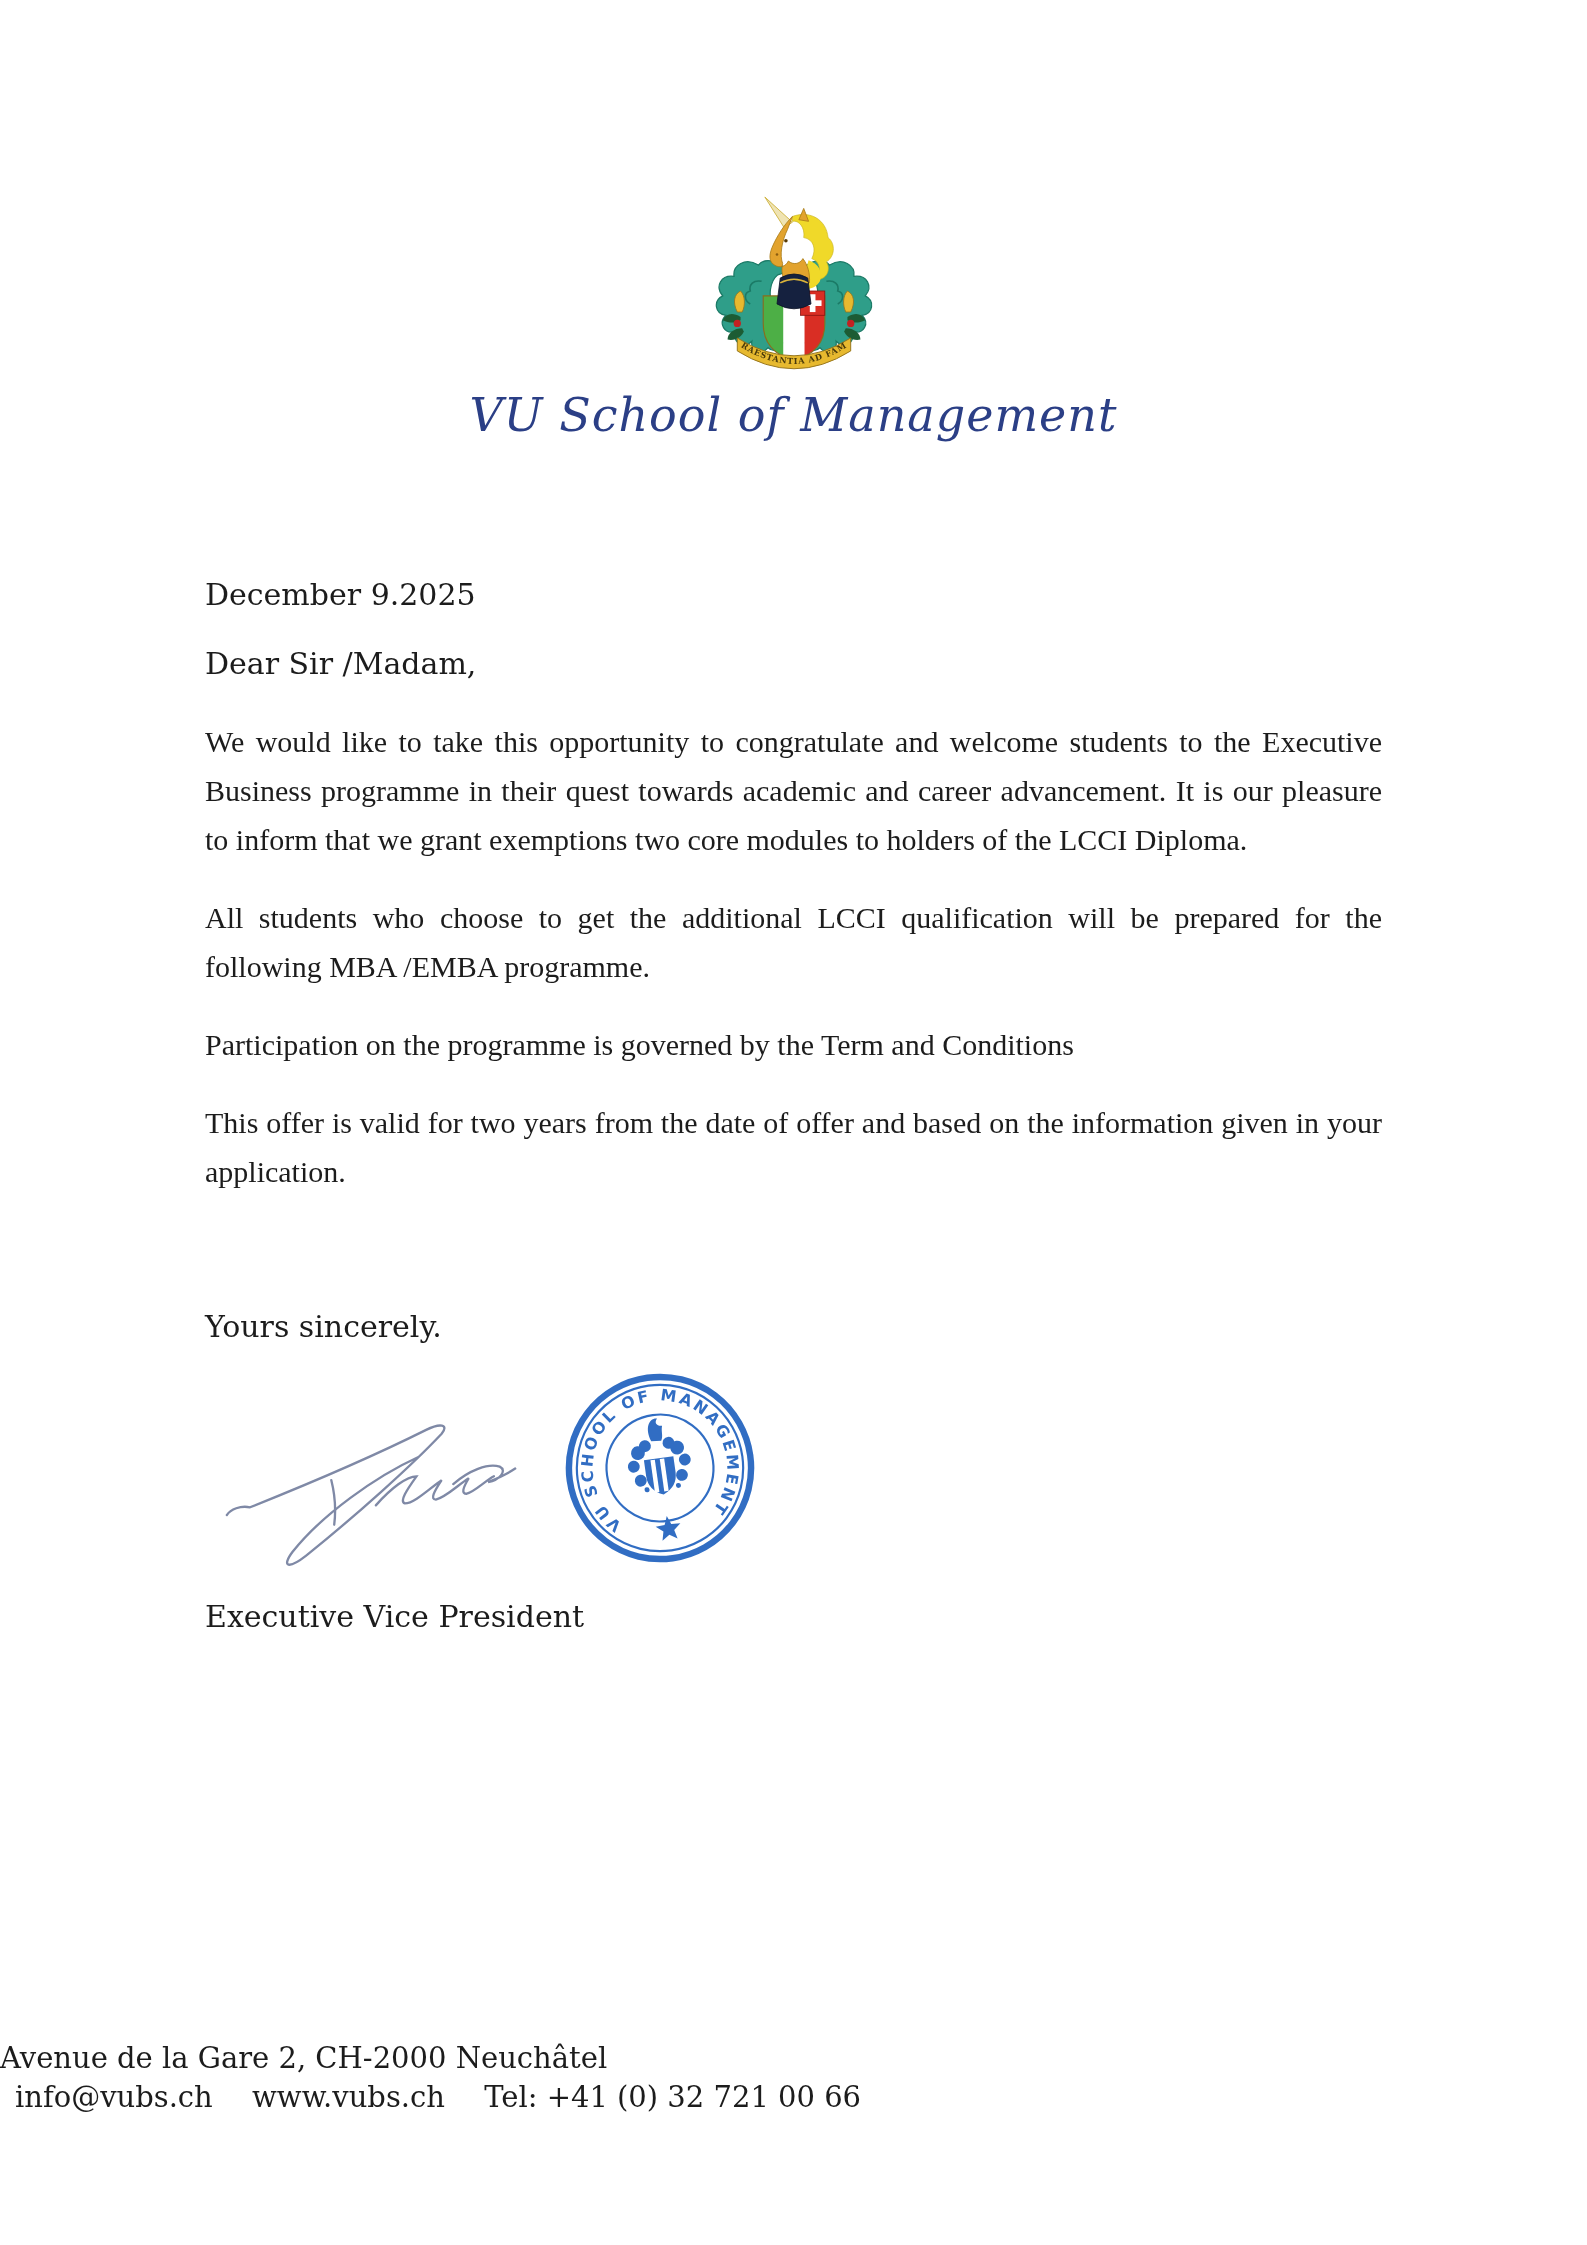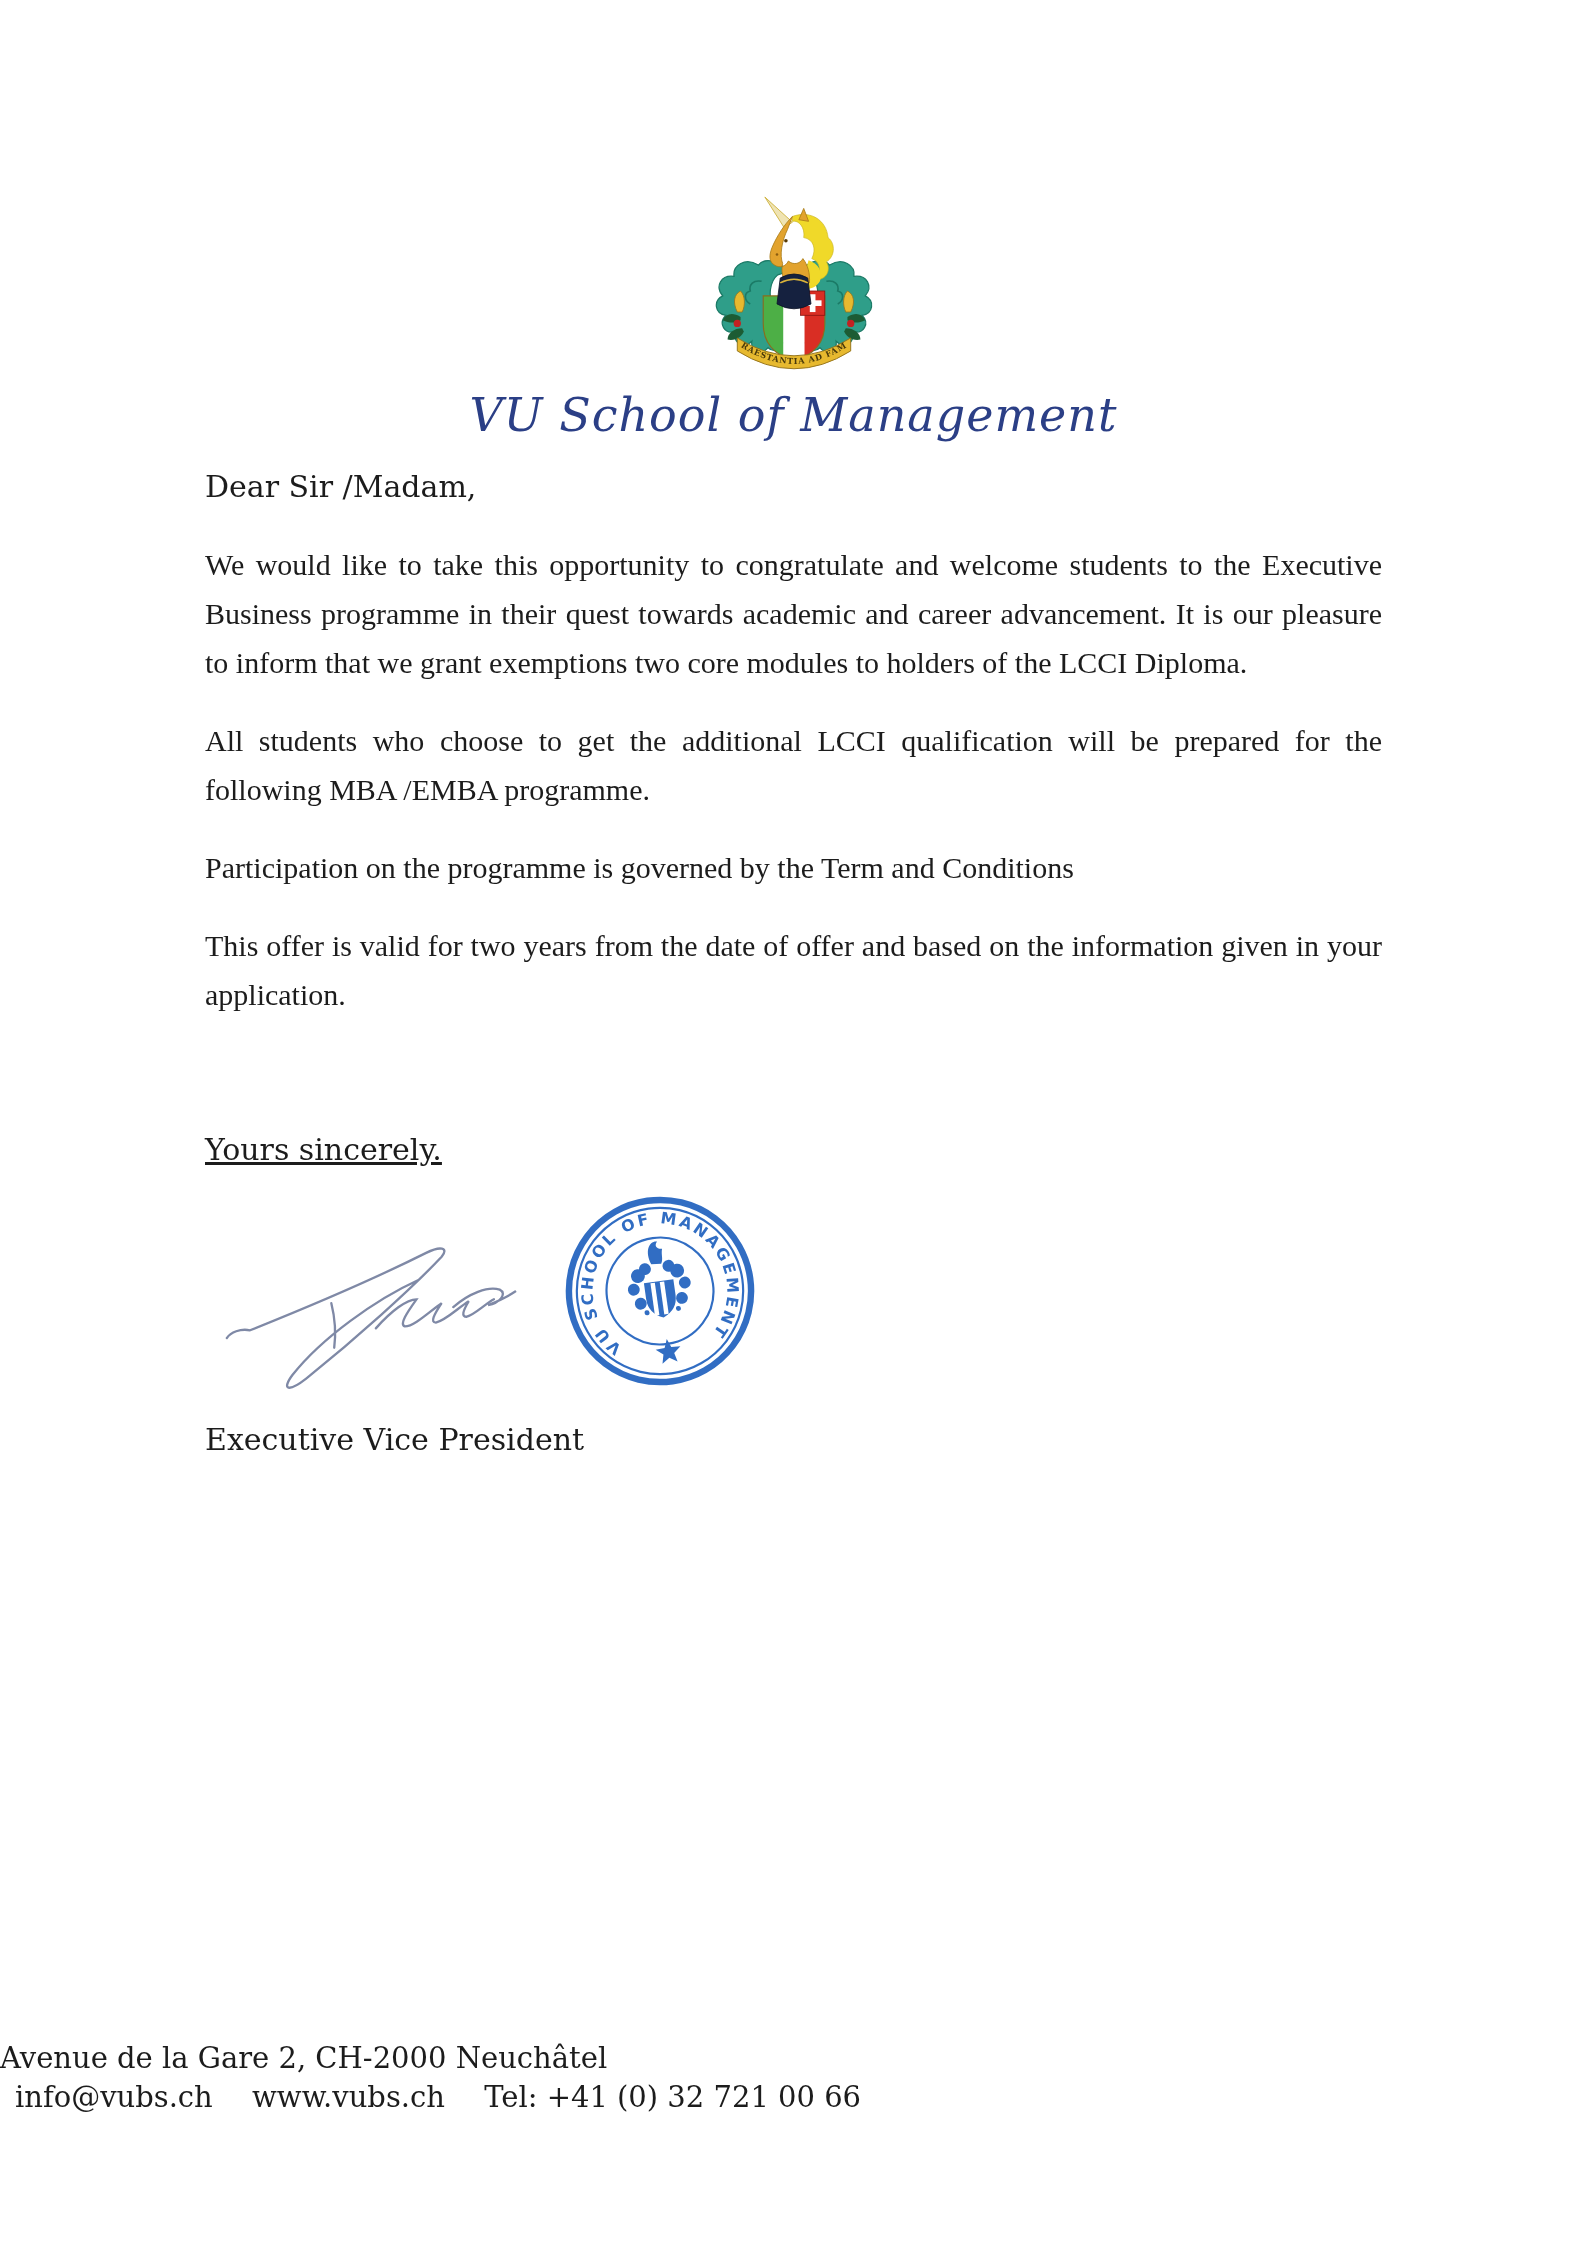--- a/index.html
+++ b/index.html
@@ -14,21 +14,21 @@
   .header { text-align:center; padding-top:192px; }
   .crest { width:162px; height:198px; display:inline-block; }
   .org-name {
     font-size:46px; font-style:italic; letter-spacing:1px;
     color:#2b3f86; margin-top:-6px; font-weight:500;
   }
   .body-block { margin:0 205px; font-size:30px; line-height:49px; }
   .date { margin-top:128px; }
   .salutation { margin-top:20px; }
   .body-block p.para { margin:29px 0 0 0; text-align:justify;font-family:Liberation Serif, serif; }
-  .closing { margin-top:106px;text-decoration:underline; }
+  .closing { margin-top:106px; }
   .sig-row { position:relative; margin-top:26px; height:212px; }
   .signature-svg { position:absolute; left:16px; top:14px; }
   .stamp-svg { position:absolute; left:356px; top:-8px; }
   .signer { margin-top:8px; line-height:40px; }
   .footer {
     position:absolute; left:0; right:0; bottom:128px;
     text-align:left; font-size:29px; line-height:39px; color:#1c1c1c;
   }
   .footer .seg { display:inline-block; margin:0 15px; }
   .stamp-text { font-family:"DejaVu Sans", sans-serif; font-weight:bold; font-size:16px; letter-spacing:2.5px; }
@@ -97,20 +97,21 @@
         <text class="motto-text" fill="#4a3a0a">
           <textPath href="#mottoPath" startOffset="50%" text-anchor="middle">PRAESTANTIA AD FAMA</textPath>
         </text>
       </g>
     </svg>
 
     <div class="org-name">VU School of Management</div>
   </div>
 
   <div class="body-block">
+    <div class="date">December 9.2025</div>
     <div class="salutation">Dear Sir /Madam,</div>
 
     <p class="para">We would like to take this opportunity to congratulate and welcome students to the Executive Business programme in their quest towards academic and career advancement. It is our pleasure to inform that we grant exemptions two core modules to holders of the LCCI Diploma.</p>
     <p class="para">All students who choose to get the additional LCCI qualification will be prepared for the following MBA /EMBA programme.</p>
     <p class="para">Participation on the programme is governed by the Term and Conditions</p>
     <p class="para">This offer is valid for two years from the date of offer and based on the information given in your application.</p>
 
     <div class="closing">Yours sincerely.</div>
 
     <div class="sig-row">

